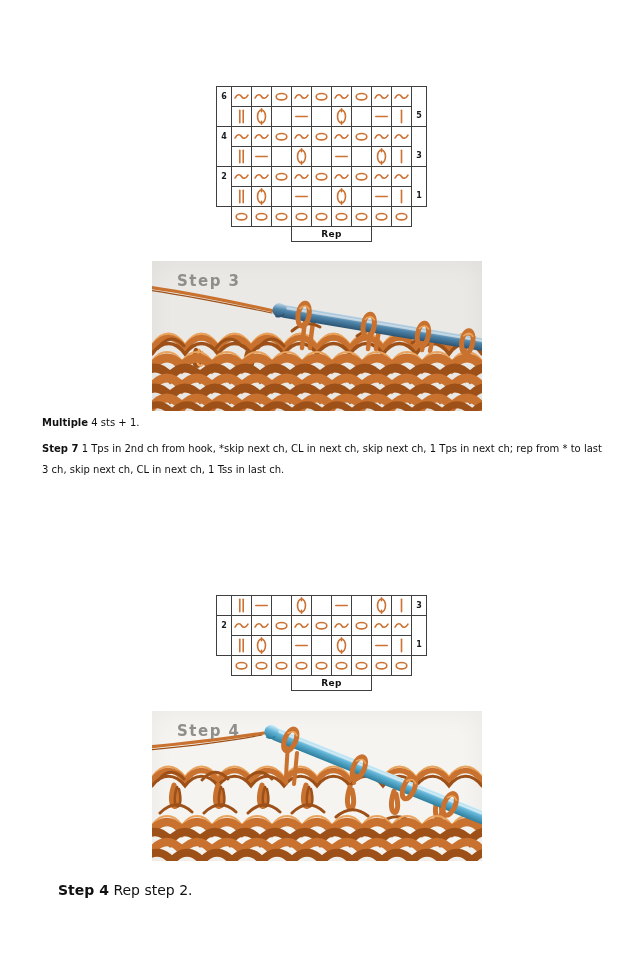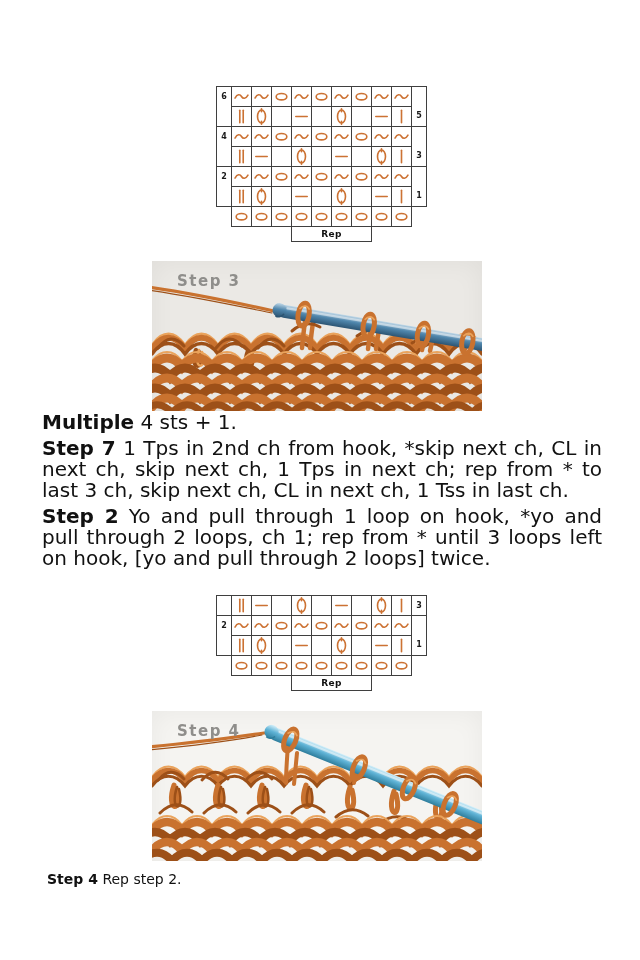--- a/index.html
+++ b/index.html
@@ -30,24 +30,24 @@
   .fb{fill:none;stroke-linecap:round;}
   .s-mid{stroke:var(--yarn);}
   .s-dark{stroke:var(--yarn-dark);}
   .s-light{stroke:var(--yarn-light);}
   .hooknotch{stroke:var(--hook-dark);stroke-width:1.5;fill:none;}
   .hookhi{fill:rgba(255,255,255,.5);}
   .loop{fill:none;stroke:var(--yarn);stroke-width:5;}
   .loophi{fill:none;stroke:var(--yarn-light);stroke-width:1.6;}
 
   
-  .textblock{position:absolute;left:42px;top:412px;width:560px;font-size:20px;line-height:21px;}
+  .textblock{position:absolute;left:42px;top:412px;width:560px;font-size:10px;line-height:21px;}
   .textblock p{margin:0 0 5px 0;text-align:justify;}
   .plabel{font-weight:bold;}
-  .step4line{position:absolute;left:42px;top:864px;width:560px;font-size:14px;line-height:21px;margin:5px;}
+  .step4line{position:absolute;left:42px;top:864px;width:560px;font-size:14px;line-height:21px;margin:16px;}
 </style>
 </head>
 <body>
 
 <div class="page">
 
   <div class="stitch-chart" style="left: 216px; top: 86px; height: 157px; --line: #3f3f3f; --num: #1a1a1a;">
       <div class="cc " style="left: 15px; top: 0px; width: 21px; height: 21px;">
         <svg viewBox="0 0 20 20" width="19" height="19">
           <g fill="none" stroke="#cc7233" stroke-width="1.7" stroke-linecap="round">
@@ -516,21 +516,20 @@
         <ellipse class="loop" cx="194" cy="0" rx="5.5" ry="11.5"></ellipse>
         <path class="loophi" d="M23,-5 q5,-7 10,-1 M89,-5 q5,-7 10,-1 M144,-5 q5,-7 10,-1 M189,-5 q5,-7 10,-1"></path>
       </g>
     </svg>
     <figcaption class="photo-label">Step 3</figcaption>
   </figure>
 
   <div class="textblock">
     <p><b class="plabel">Multiple</b> <span>4 sts + 1.</span></p>
     <p><b class="plabel">Step 7</b> <span>1 Tps in 2nd ch from hook, *skip next ch, CL in next ch, skip next ch, 1 Tps in next ch; rep from * to last 3 ch, skip next ch, CL in next ch, 1 Tss in last ch.</span></p>
-    <p><b class="plabel">Step 2</b> <span>Yo and pull through 1 loop on hook, *yo and pull through 2 loops, ch 1; rep from * until 3 loops left on hook, [yo and pull through 2 loops] twice.</span></p>
   </div>
 
   <div class="stitch-chart" style="left: 216px; top: 595px; height: 97px; --line: #3f3f3f; --num: #1a1a1a;">
       <div class="cc " style="left: 15px; top: 0px; width: 21px; height: 21px;">
         <svg viewBox="0 0 20 20" width="19" height="19">
           <g fill="none" stroke="#cc7233" stroke-width="1.7" stroke-linecap="round">
             <line x1="8.2" y1="3.4" x2="8.2" y2="16.6"></line>
             <line x1="11.8" y1="3.4" x2="11.8" y2="16.6"></line>
           </g>
         </svg>

